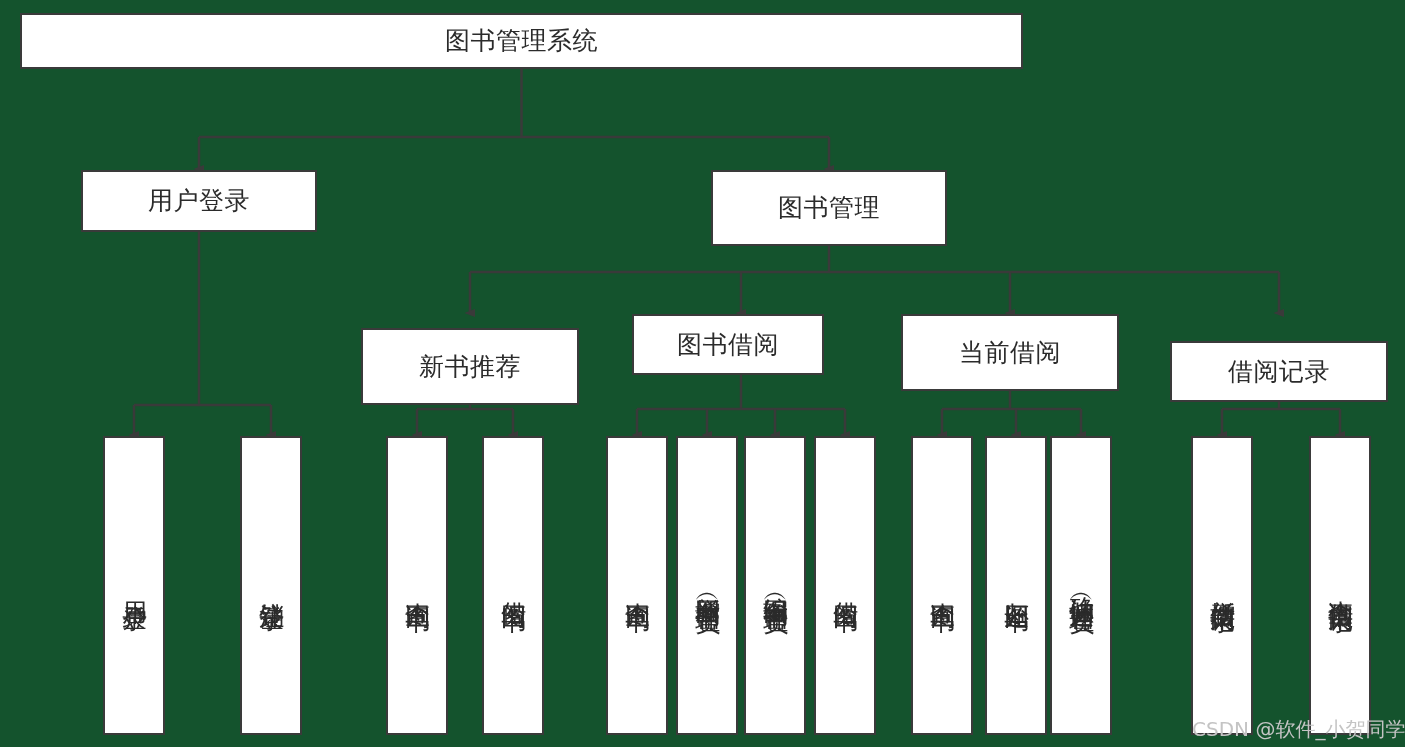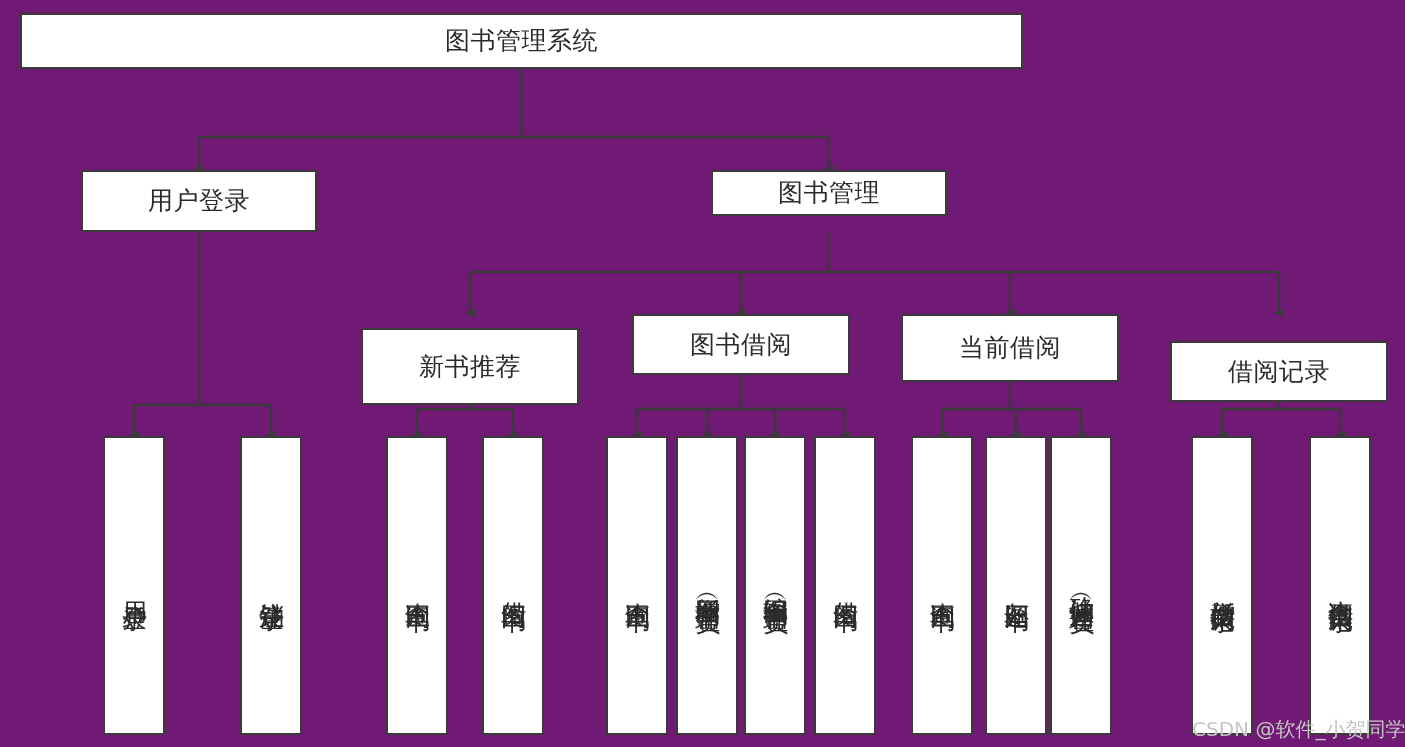--- a/index.html
+++ b/index.html
@@ -11,21 +11,21 @@
     width: 1405px;
     height: 747px;
     font-family: "DejaVu Sans", "Liberation Sans", sans-serif;
     overflow: hidden;
     position: relative;
   }
   #diagram-root {
     position: relative;
     width: 1405px;
     height: 747px;
-    background: #701a75;
+    background: #14532d;
   }
   svg.connectors {
     position: absolute;
     left: 0;
     top: 0;
     width: 1405px;
     height: 747px;
     pointer-events: none;
   }
   .node {
@@ -121,30 +121,30 @@
       </g>
   </svg>
 
   <div id="node-layer">
       <div class="node horiz root" style="left: 20px; top: 13px; width: 1003px; height: 56px; border-color: rgb(58, 58, 58);">
         <div class="node-label" style="color: rgb(43, 43, 43);">图书管理系统</div>
       </div>
       <div class="node horiz" style="left: 81px; top: 170px; width: 236px; height: 62px; border-color: rgb(58, 58, 58);">
         <div class="node-label" style="color: rgb(43, 43, 43);">用户登录</div>
       </div>
-      <div class="node horiz" style="left: 711px; top: 170px; width: 236px; height: 46px; border-color: rgb(58, 58, 58);">
+      <div class="node horiz" style="left: 711px; top: 170px; width: 236px; height: 76px; border-color: rgb(58, 58, 58);">
         <div class="node-label" style="color: rgb(43, 43, 43);">图书管理</div>
       </div>
       <div class="node horiz" style="left: 361px; top: 328px; width: 218px; height: 77px; border-color: rgb(58, 58, 58); font-family: Liberation Serif, serif;">
         <div class="node-label" style="color: rgb(43, 43, 43);">新书推荐</div>
       </div>
-      <div class="node horiz" style="left: 632px; top: 314px; width: 218px; height: 61px; border-color: rgb(58, 58, 58);">
+      <div class="node horiz" style="left: 632px; top: 314px; width: 192px; height: 61px; border-color: rgb(58, 58, 58);">
         <div class="node-label" style="color: rgb(43, 43, 43);">图书借阅</div>
       </div>
-      <div class="node horiz" style="left: 901px; top: 314px; width: 218px; height: 68px; border-color: rgb(58, 58, 58);">
+      <div class="node horiz" style="left: 901px; top: 314px; width: 218px; height: 77px; border-color: rgb(58, 58, 58);">
         <div class="node-label" style="color: rgb(43, 43, 43);">当前借阅</div>
       </div>
       <div class="node horiz" style="left: 1170px; top: 314px; width: 218px; height: 61px; border-color: rgb(58, 58, 58); margin-top: 27px;">
         <div class="node-label" style="color: rgb(43, 43, 43);">借阅记录</div>
       </div>
       <div class="node vert" style="left: 103px; top: 436px; width: 62px; height: 299px; border-color: rgb(58, 58, 58);">
         <div class="node-label" style="color: rgb(43, 43, 43);">用户登录</div>
       </div>
       <div class="node vert" style="left: 240px; top: 436px; width: 62px; height: 299px; border-color: rgb(58, 58, 58);">
         <div class="node-label" style="color: rgb(43, 43, 43);">注销登录</div>

